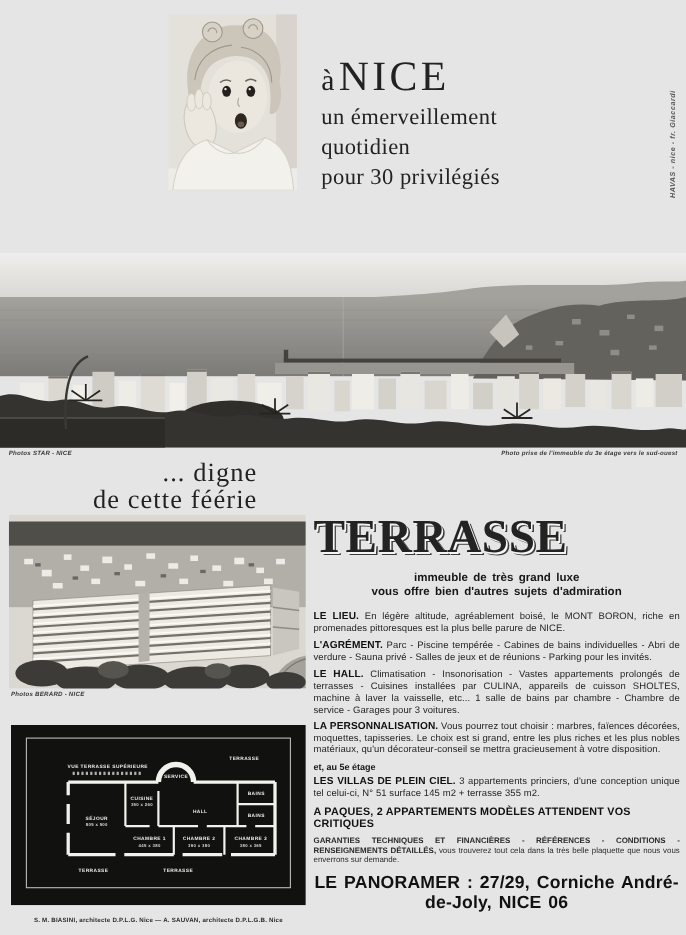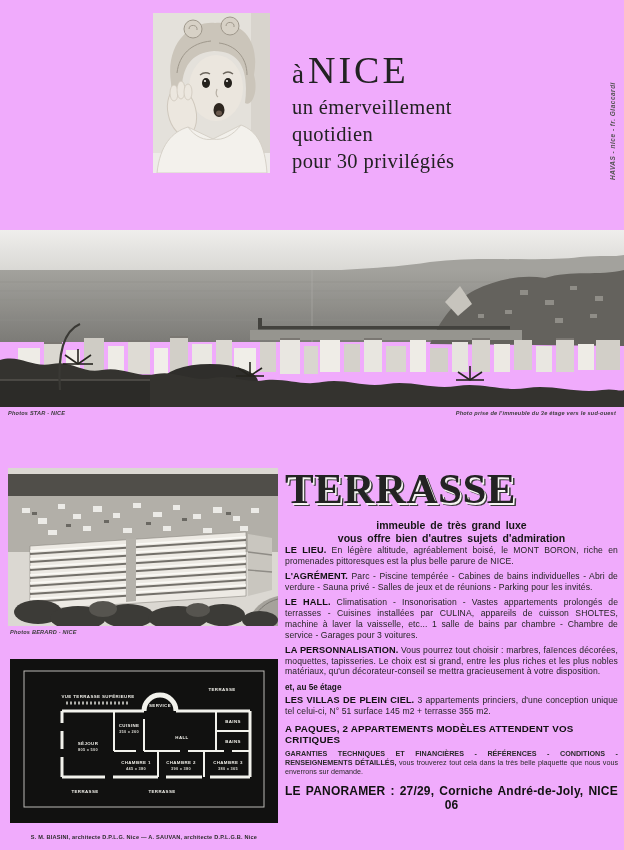--- a/index.html
+++ b/index.html
@@ -1,18 +1,18 @@
 <!DOCTYPE html>
 <html><head>
 <meta charset="utf-8">
 <style>
   html,body { margin:0; padding:0; background:#888; }
   .page {
     position:relative; width:624px; height:850px; margin:0 auto;
-    background:#f0abfc; overflow:hidden; color:#1b1b1b;
+    background:#e5e5e5; overflow:hidden; color:#1b1b1b;
     font-family:"Liberation Sans", sans-serif;
   }
   .abs { position:absolute; }
 
   
   .girl-photo { left:153px; top:13px; width:117px; height:160px; }
   .girl-photo svg { display:block; }
 
   .headline { left:292px; top:48px; font-family:"Liberation Serif", serif; color:#222; }
   .headline-nice { white-space:nowrap; }
@@ -80,21 +80,21 @@
   .floor-note { margin-top:6px; font-size:8.2px; font-weight:bold; color:#161616; }
   .villas-para { margin-top:3px; }
   .paques {
     margin-top:6.5px; font-size:9.8px; font-weight:bold; color:#111; letter-spacing:0.2px;
   }
   .garanties {
     margin-top:4px; font-size:7.2px; line-height:9px; text-align:justify; color:#2a2a2a;
   }
   .garanties .lead { font-weight:bold; font-size:7.2px; }
   .address {
-    margin-top:8px; text-align:center; font-size:12px; font-weight:bold;
+    margin-top:8px; text-align:center; font-size:16px; font-weight:bold;
     color:#111; word-spacing:1.5px; letter-spacing:0.2px;
   }
 
   
   .fp-label { font-family:"Liberation Sans", sans-serif; font-size:4.4px; font-weight:bold; fill:#f0efe9; letter-spacing:0.4px; }
   .fp-dim   { font-family:"Liberation Sans", sans-serif; font-size:3.9px; font-weight:bold; fill:#d9d8d2; letter-spacing:0.3px; }
 </style>
 </head>
 <body>
 
@@ -258,20 +258,22 @@
             <line x1="0" y1="0" x2="14" y2="0"></line>
           </g>
       </g>
     </svg>
   </div>
 
   <div class="abs photo-cap cap-star">Photos STAR - NICE</div>
   <div class="abs photo-cap cap-sudouest">Photo prise de l'immeuble du 3e étage vers le sud-ouest</div>
 
   <div class="abs tagline">
+    <div>... digne</div>
+    <div>de cette féérie</div>
   </div>
 
   <div class="abs building-photo">
     <svg width="270" height="158" viewBox="0 0 270 158">
       <rect width="270" height="158" fill="#dbd8d2"></rect>
       <path d="M0,6 H270 V28 C240,36 222,28 202,32 C182,36 168,28 148,32 C128,36 108,26 88,30 C68,34 44,26 24,32 C12,35 5,32 0,30 Z" fill="#504e49"></path>
       <rect y="28" width="270" height="56" fill="#b2afa8"></rect>
       <g fill="#ecebe7">
         <rect x="14" y="40" width="8" height="5"></rect>
           <rect x="30" y="50" width="9" height="6"></rect>
@@ -390,21 +392,21 @@
 
   <div class="abs architects">S. M. BIASINI, architecte D.P.L.G. Nice  —  A. SAUVAN, architecte D.P.L.G.B. Nice</div>
 
   <div class="abs main-col">
     <div class="title-panoramer">TERRASSE</div>
     <div class="subtitle">
       <div>immeuble de très grand luxe</div>
       <div>vous offre bien d'autres sujets d'admiration</div>
     </div>
 
-    <p class="body-para" style="margin-top:0"><span class="lead">LE LIEU.</span> <span>En légère altitude, agréablement boisé, le MONT BORON, riche en promenades pittoresques est la plus belle parure de NICE.</span></p>
+    <p class="body-para" style="margin-top:10px"><span class="lead">LE LIEU.</span> <span>En légère altitude, agréablement boisé, le MONT BORON, riche en promenades pittoresques est la plus belle parure de NICE.</span></p>
 
     <p class="body-para"><span class="lead">L'AGRÉMENT.</span> <span>Parc - Piscine tempérée - Cabines de bains individuelles - Abri de verdure - Sauna privé - Salles de jeux et de réunions - Parking pour les invités.</span></p>
 
     <p class="body-para"><span class="lead">LE HALL.</span> <span>Climatisation - Insonorisation - Vastes appartements prolongés de terrasses - Cuisines installées par CULINA, appareils de cuisson SHOLTES, machine à laver la vaisselle, etc... 1 salle de bains par chambre - Chambre de service - Garages pour 3 voitures.</span></p>
 
     <p class="body-para"><span class="lead">LA PERSONNALISATION.</span> <span>Vous pourrez tout choisir : marbres, faïences décorées, moquettes, tapisseries. Le choix est si grand, entre les plus riches et les plus nobles matériaux, qu'un décorateur-conseil se mettra gracieusement à votre disposition.</span></p>
 
     <div class="floor-note">et, au 5e étage</div>
 
     <p class="body-para villas-para"><span class="lead">LES VILLAS DE PLEIN CIEL.</span> <span>3 appartements princiers, d'une conception unique tel celui-ci, N° 51 surface 145 m2 + terrasse 355 m2.</span></p>

